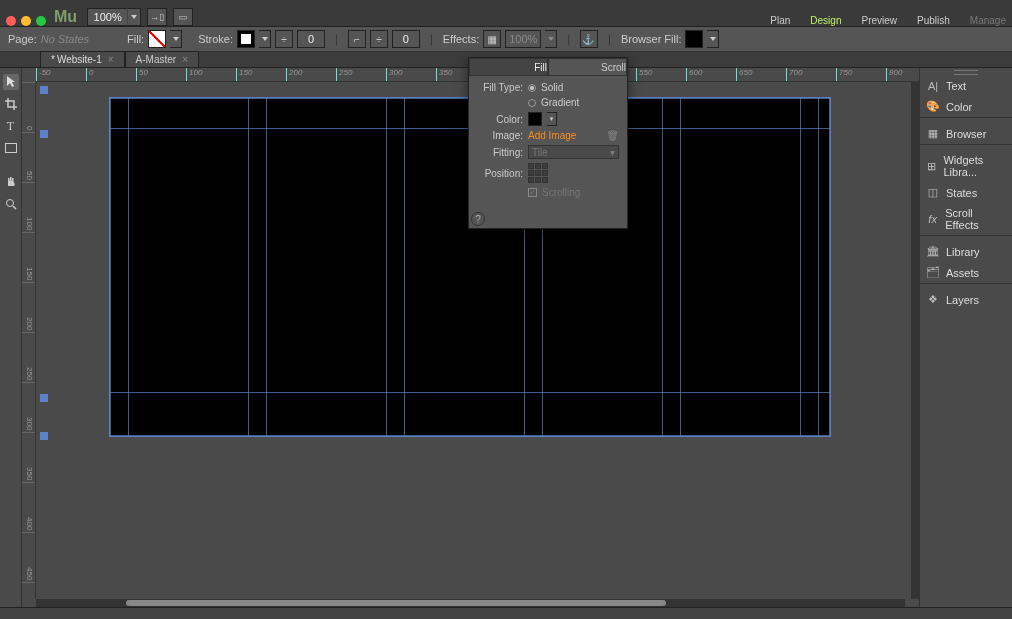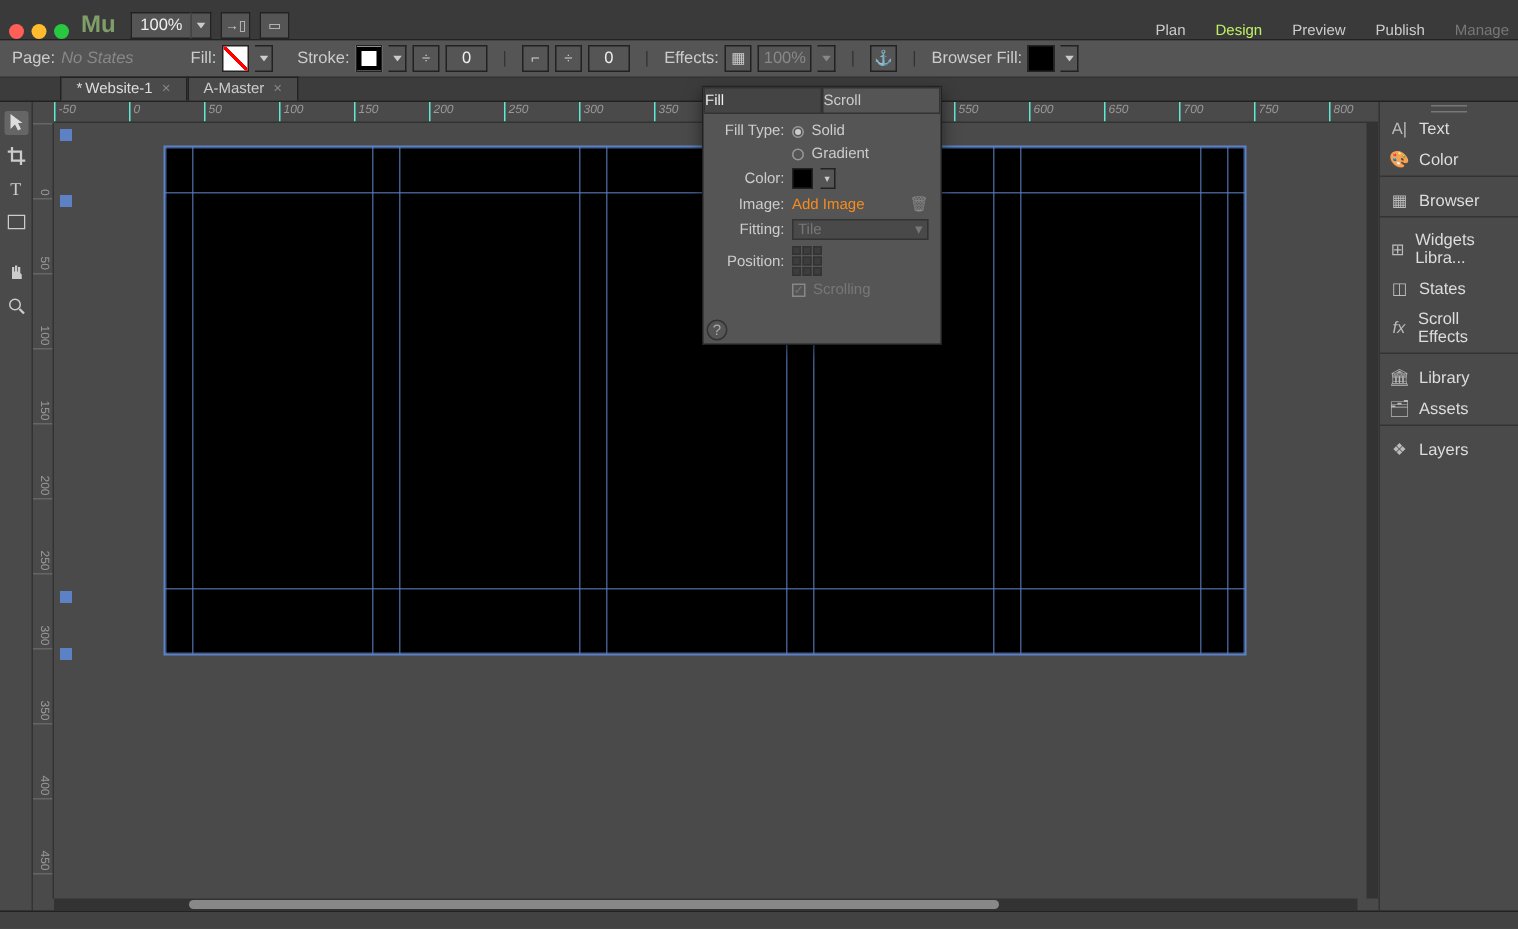--- a/index.html
+++ b/index.html
@@ -59,21 +59,21 @@
 .panels { position:absolute; right:0; top:68px; width:93px; bottom:12px; background:#4a4a4a; border-left:1px solid #333; display:flex; flex-direction:column;}
 .panel-grip { height:8px; display:flex; justify-content:center; align-items:center;}
 .panel-grip::after{content:""; width:24px; height:3px; border-top:1px solid #777; border-bottom:1px solid #777;}
 .p-item { display:flex; align-items:center; gap:6px; padding:4px 6px; color:#ddd; font-size:11px;}
 .p-item .pico { width:14px; display:inline-flex; justify-content:center; color:#bbb; font-style:normal;}
 .p-gap { height:6px; border-top:1px solid #333;}
 
 
 .popup { position:absolute; left:468px; top:57px; width:160px; background:#555; border:1px solid #222; box-shadow:0 4px 10px rgba(0,0,0,.5); font-size:10px; color:#ccc;}
 .pop-tabs { display:flex; height:18px;}
-.pop-tabs div { flex:1; text-align:left; line-height:18px; border:1px solid #333; background:#555;}
+.pop-tabs div { flex:1; text-align:right; line-height:18px; border:1px solid #333; background:#555;}
 .pop-tabs .on { background:#444; color:#eee;}
 .pop-body { padding:6px 8px 8px 8px;}
 .prow { display:flex; align-items:center; margin-bottom:4px; gap:5px;}
 .prow .k { width:46px; text-align:right; color:#ccc;}
 .radio { width:8px; height:8px; border-radius:50%; border:1px solid #999; display:inline-block;}
 .radio.on::after{content:""; display:block; width:4px; height:4px; background:#ccc; border-radius:50%; margin:1px;}
 .link { color:#f78c1f;}
 .dim { color:#777;}
 .minibox { width:14px; height:14px; border:1px solid #222; background:#000;}
 .minidd { width:10px; height:14px; border:1px solid #222; border-left:none; background:#555; display:inline-flex; align-items:center; justify-content:center; font-size:7px;}

